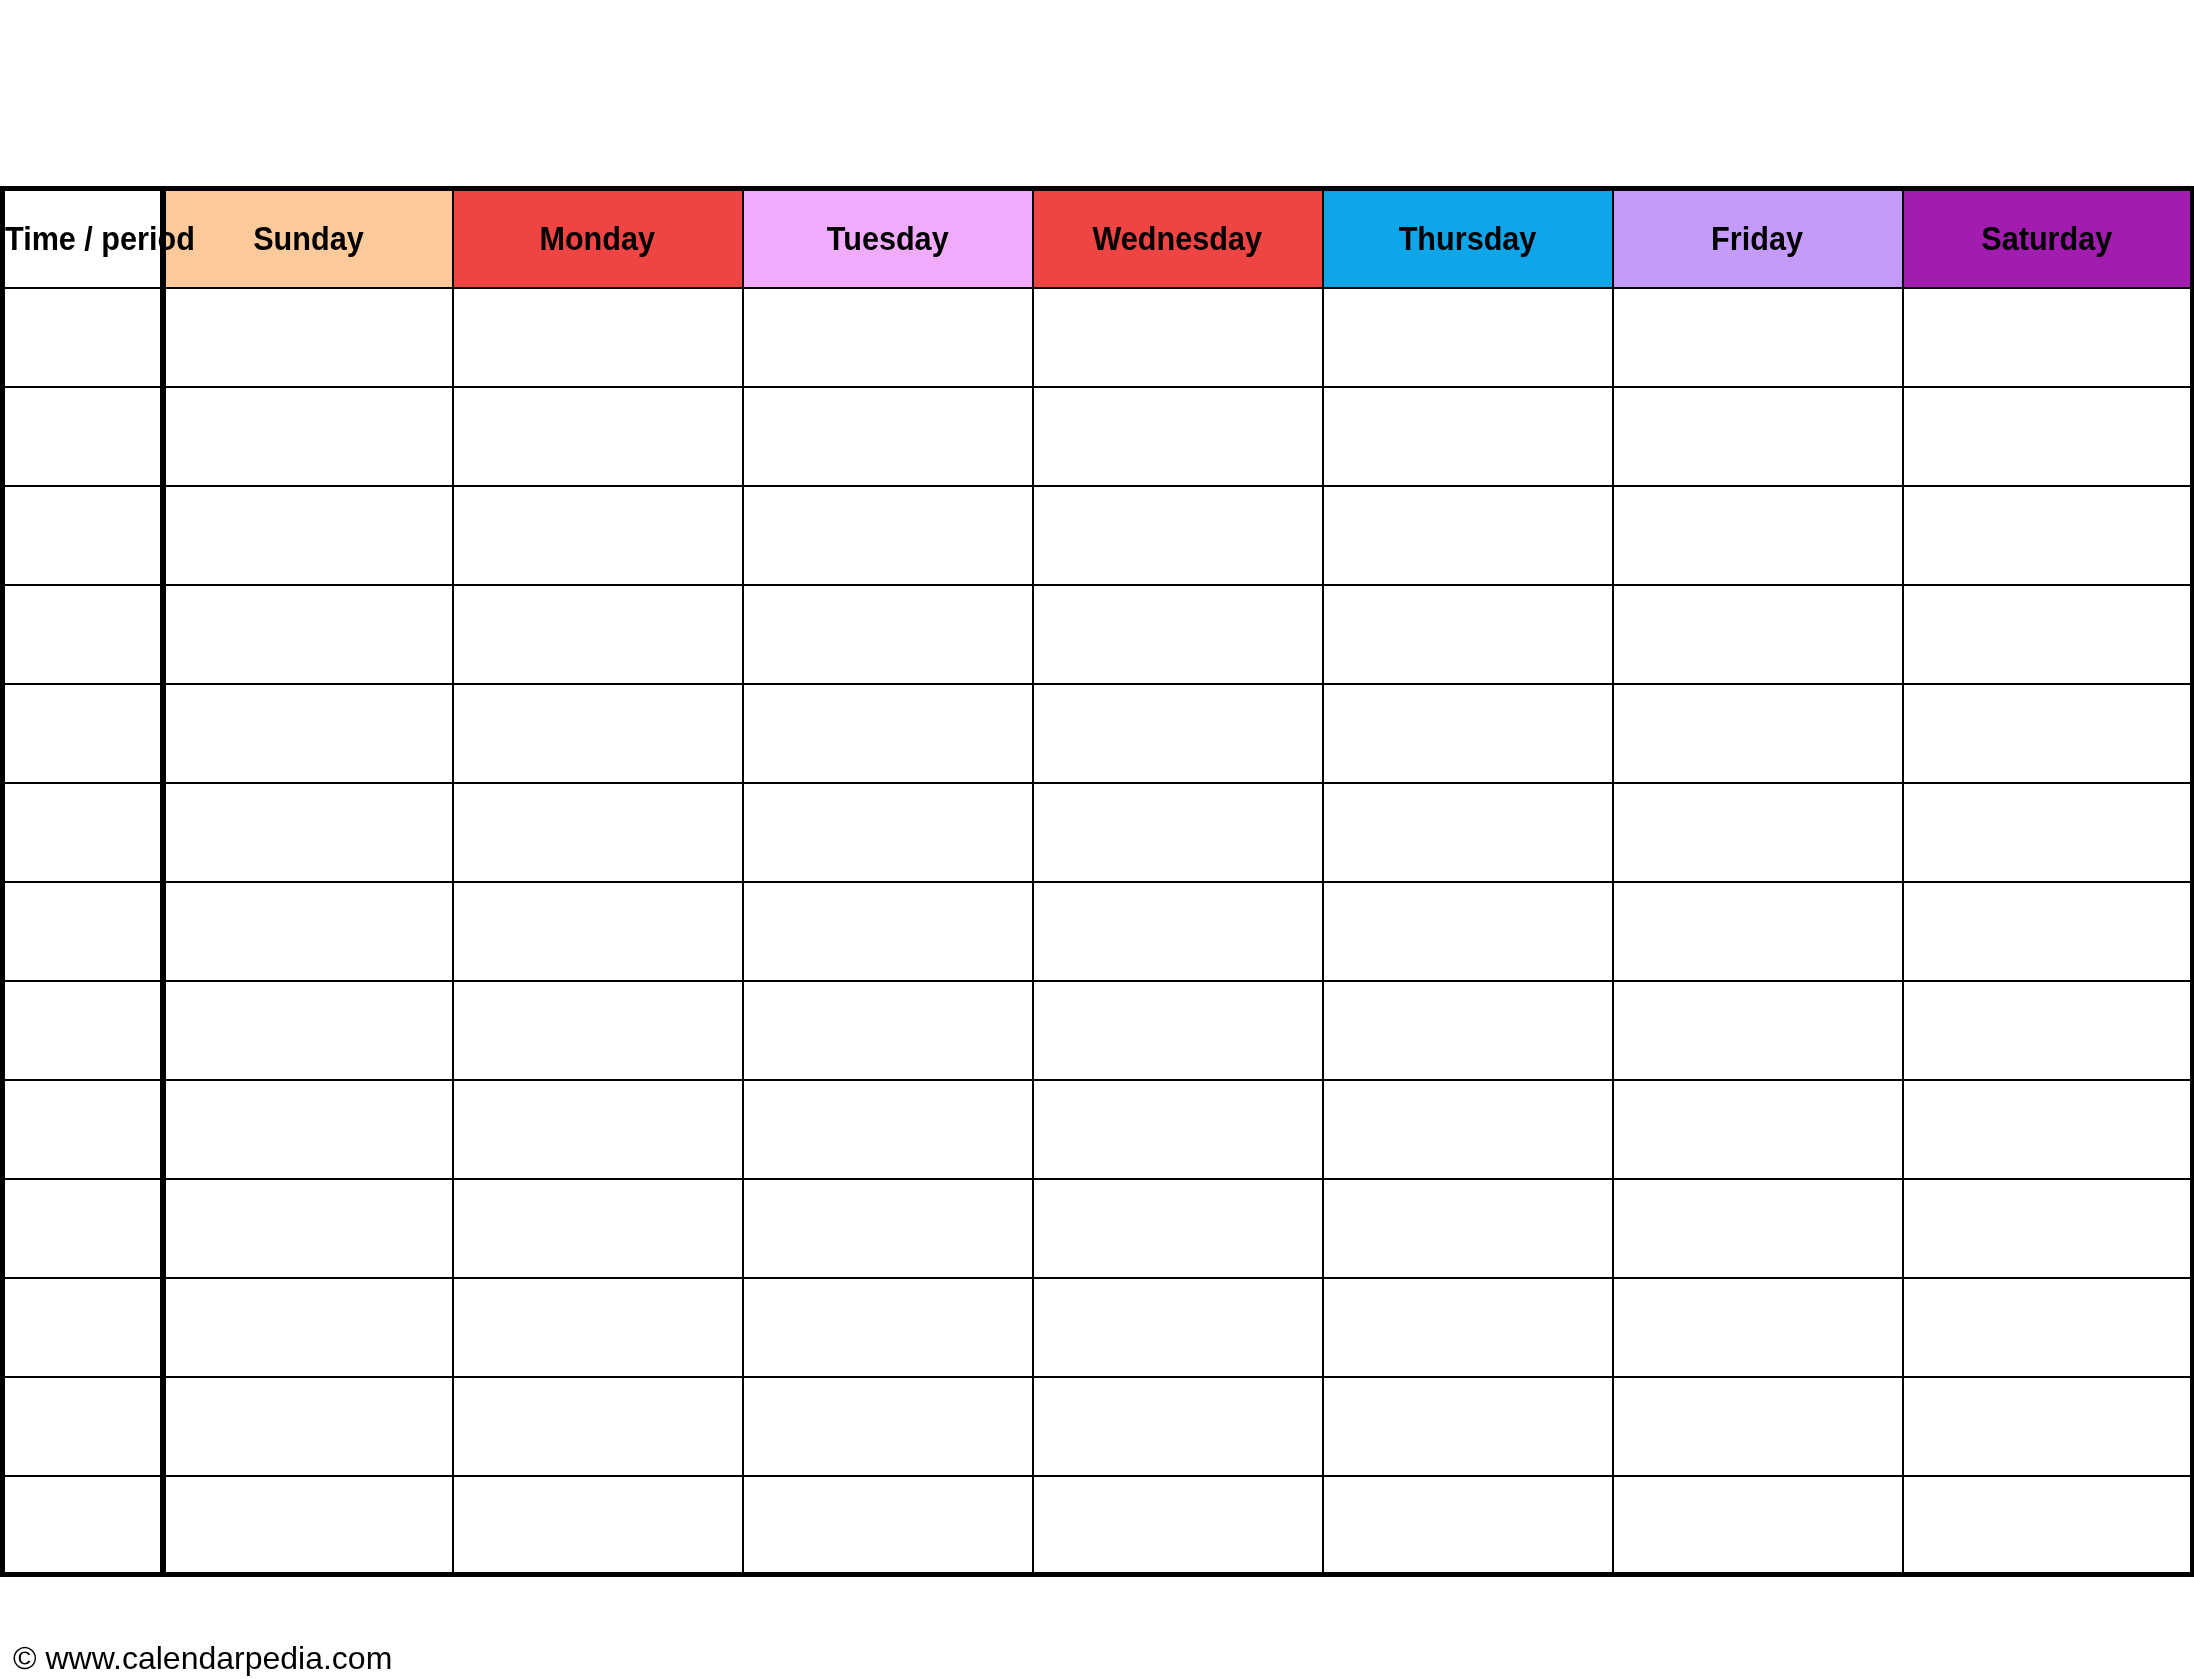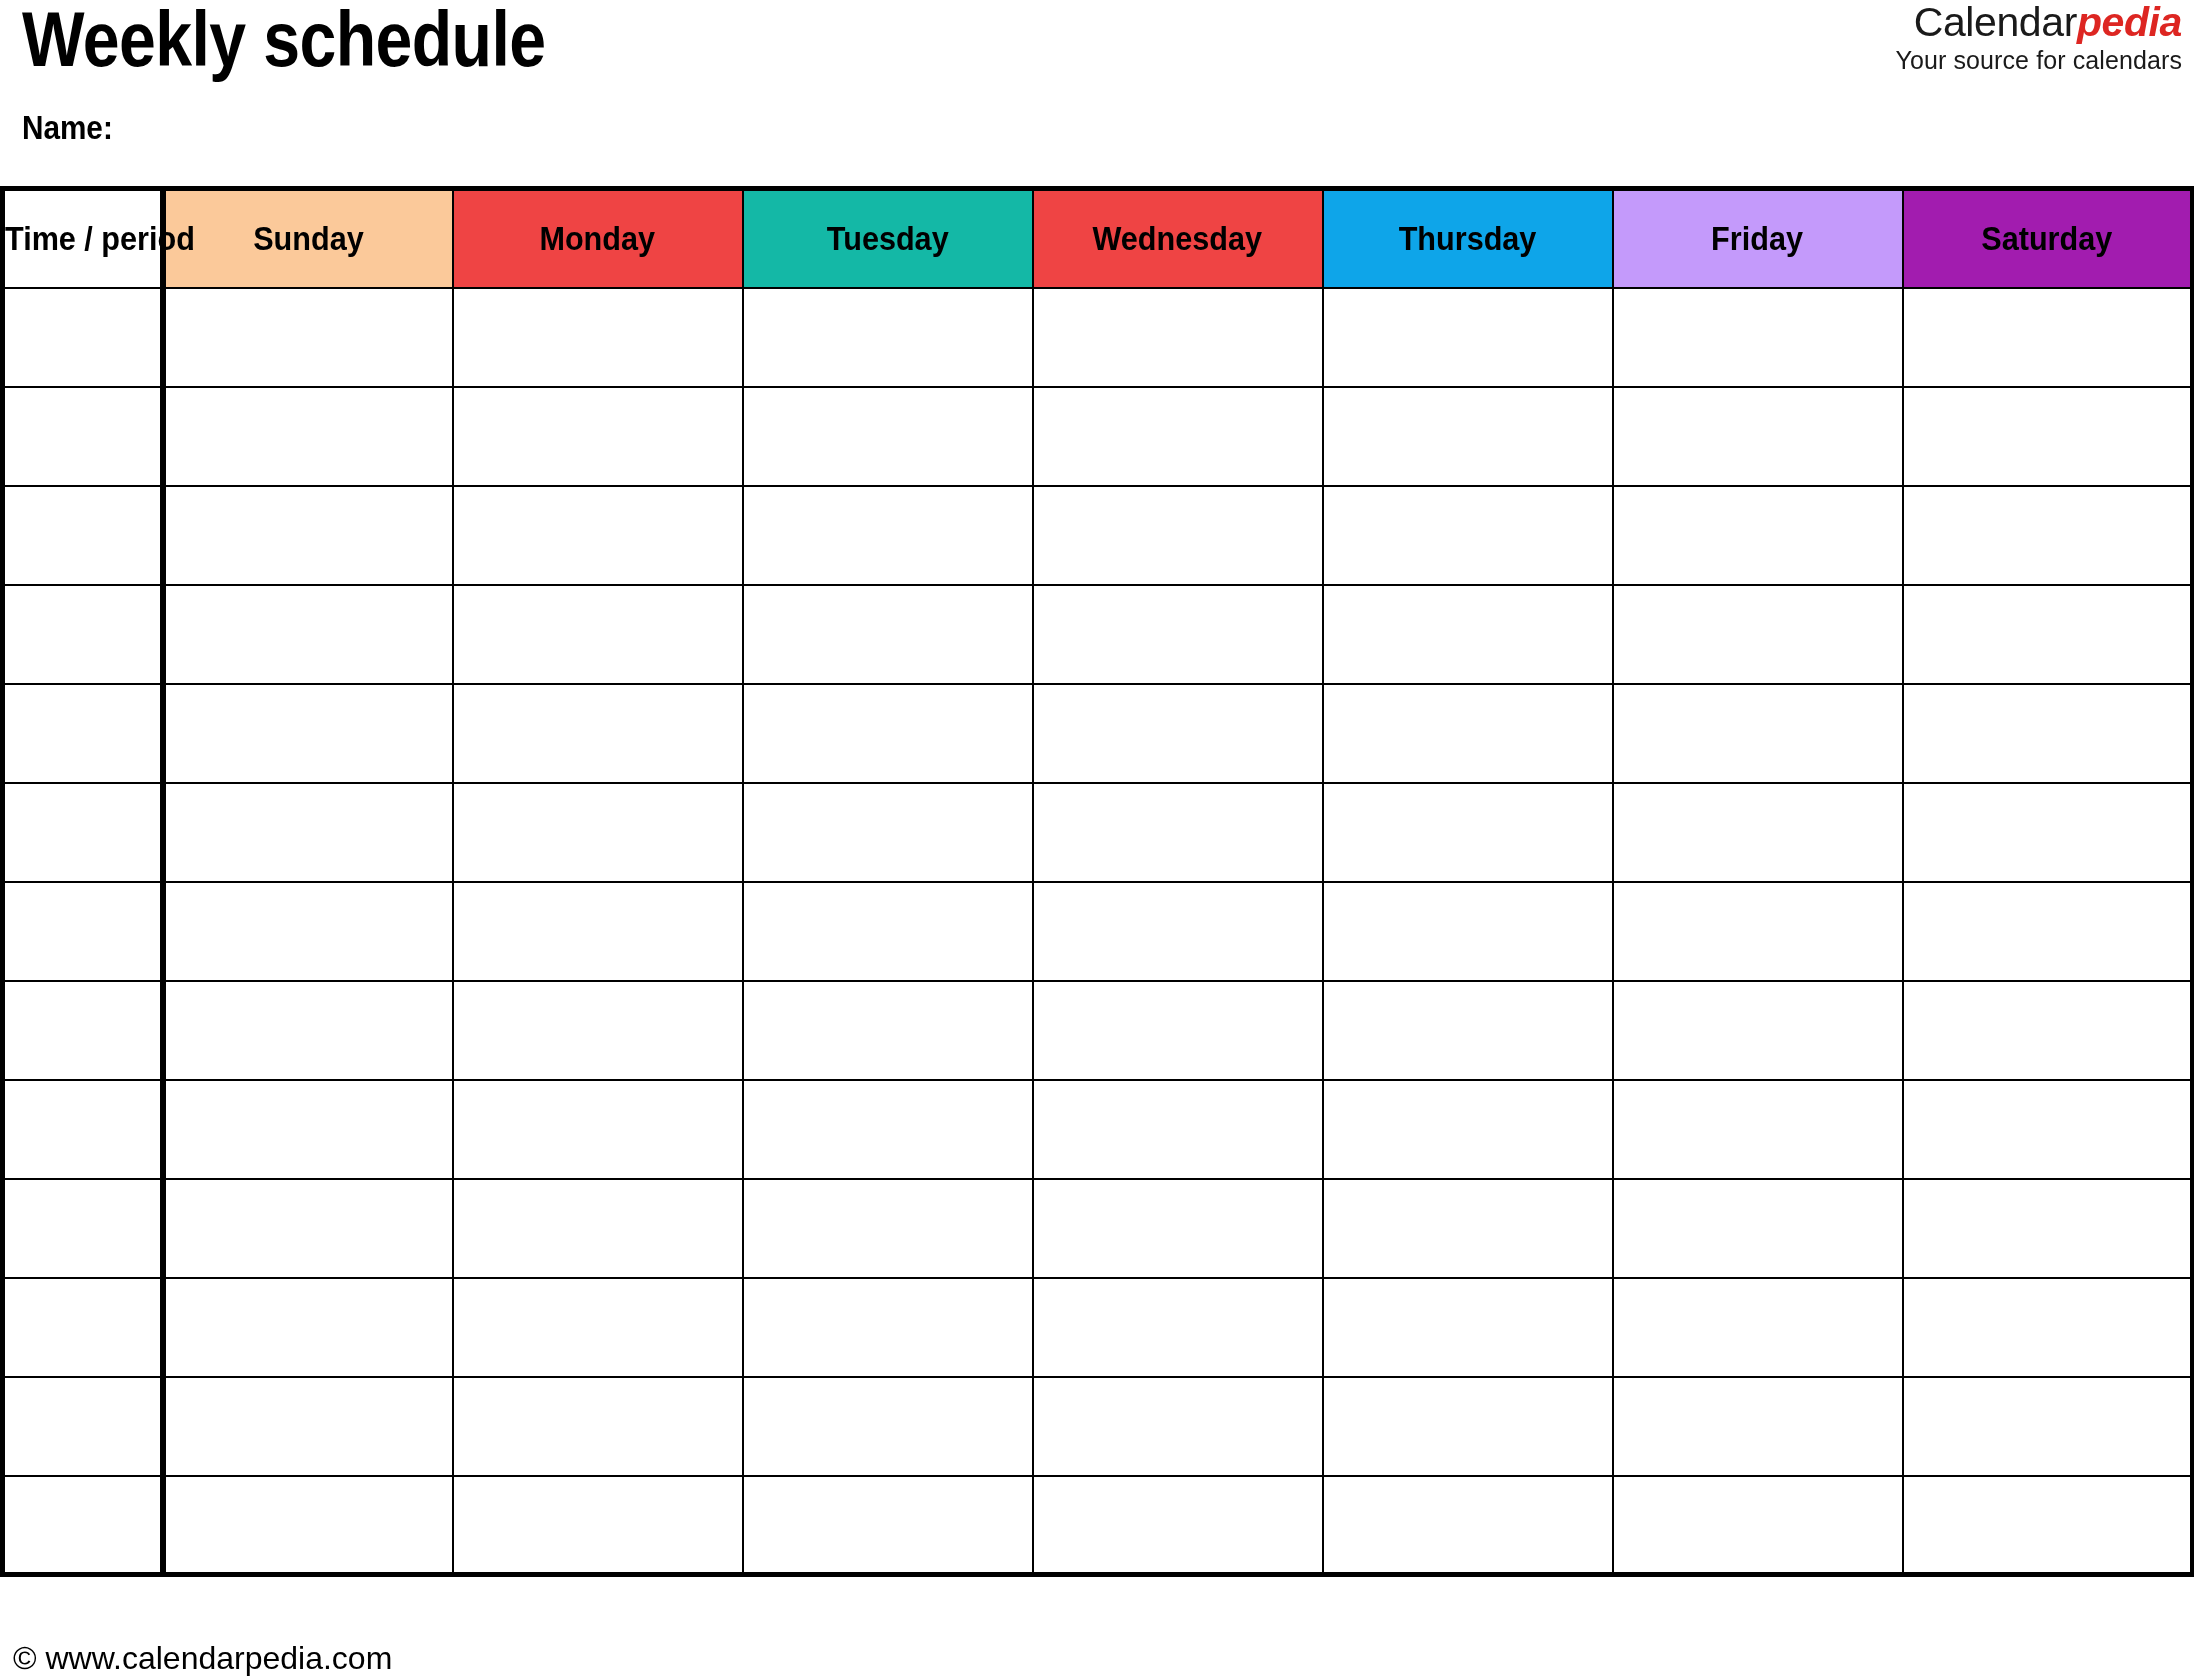--- a/index.html
+++ b/index.html
@@ -166,51 +166,39 @@
     color: #000000;
     white-space: nowrap;
     line-height: 1;
   }
 </style>
 </head>
 <body>
 
 <div class="page">
 
-  <div class="top-area">
-
-    <div class="page-title">Weekly schedule</div>
-
-    <div class="name-label">Name:</div>
-
-    <div class="brand">
-      <div class="brand-main"><span class="brand-word-1">Calendar</span><span class="brand-word-2">pedia</span></div>
-      <div class="brand-tagline">Your source for calendars</div>
-    </div>
-
-  </div>
 
   <div class="schedule-wrap">
     <table class="schedule">
       <colgroup>
         <col class="col-time">
         <col class="col-day">
           <col class="col-day">
           <col class="col-day">
         <col class="col-day">
           <col class="col-day">
           <col class="col-day">
         <col class="col-day">
       </colgroup>
       <thead>
         <tr>
           <th class="time-head"><span class="head-label">Time / period</span></th>
         <th class="day-head" style="background: rgb(251, 201, 154);"><span class="head-label">Sunday</span></th>
             <th class="day-head" style="background: #ef4444;"><span class="head-label">Monday</span></th>
-            <th class="day-head" style="background: #14b8a6;"><span class="head-label">Tuesday</span></th>
+            <th class="day-head" style="background: #f0abfc;"><span class="head-label">Tuesday</span></th>
             <th class="day-head" style="background: #ef4444;"><span class="head-label">Wednesday</span></th>
             <th class="day-head" style="background: #0ea5e9;"><span class="head-label">Thursday</span></th>
             <th class="day-head" style="background: rgb(196, 154, 251);"><span class="head-label">Friday</span></th>
             <th class="day-head" style="background: #a21caf;"><span class="head-label">Saturday</span></th>
           </tr>
       </thead>
       <tbody>
           <tr>
             <td class="time-cell"></td>
             <td class="day-cell"></td>

